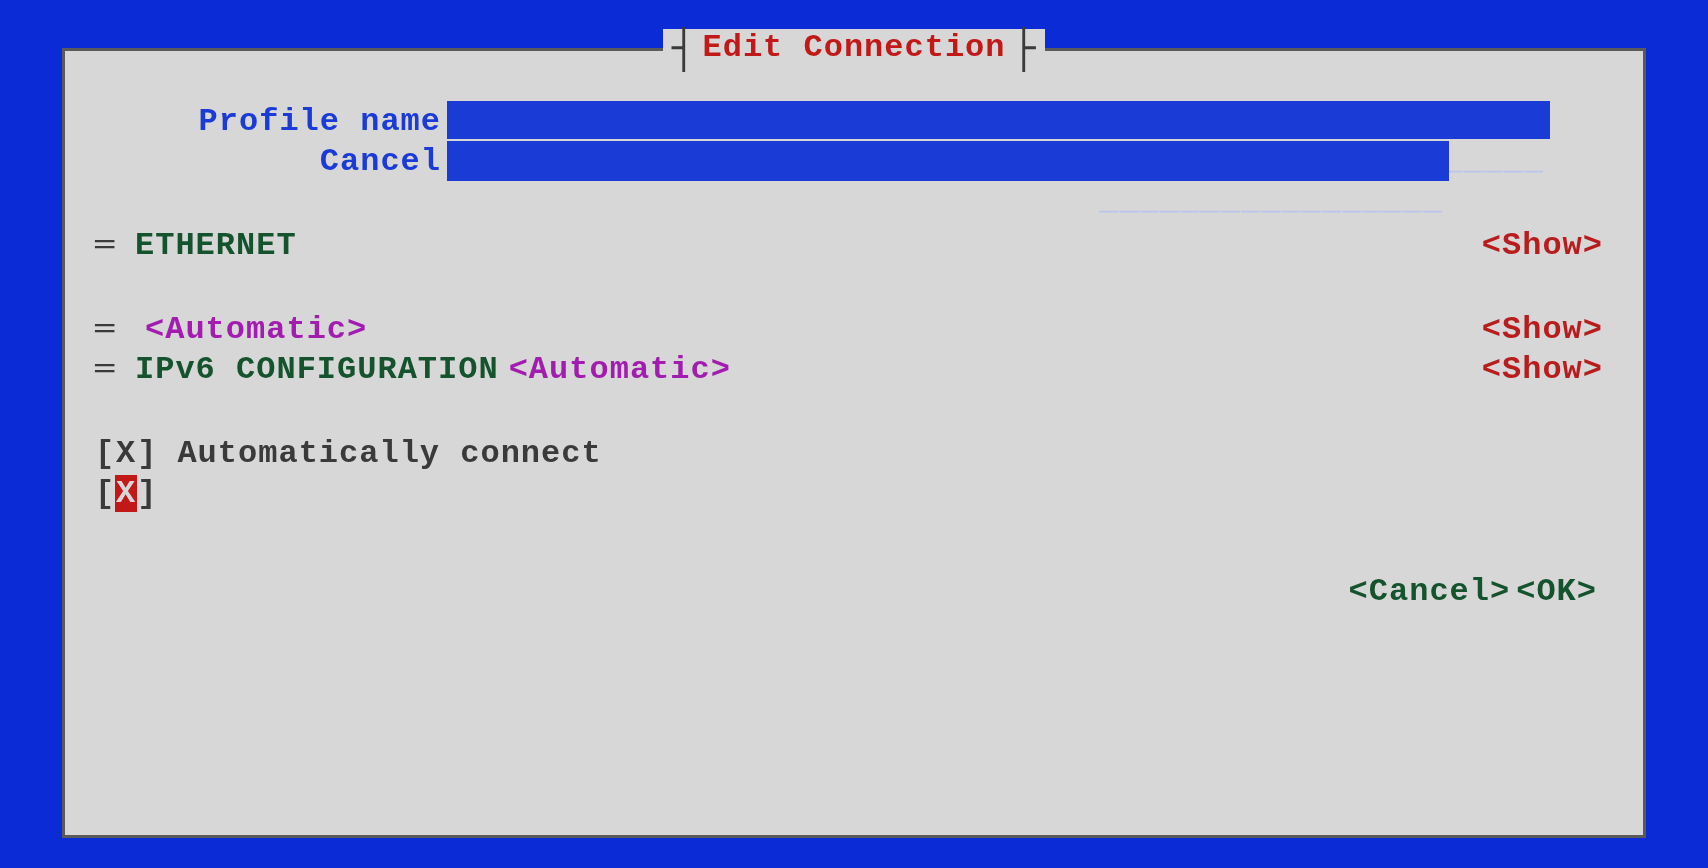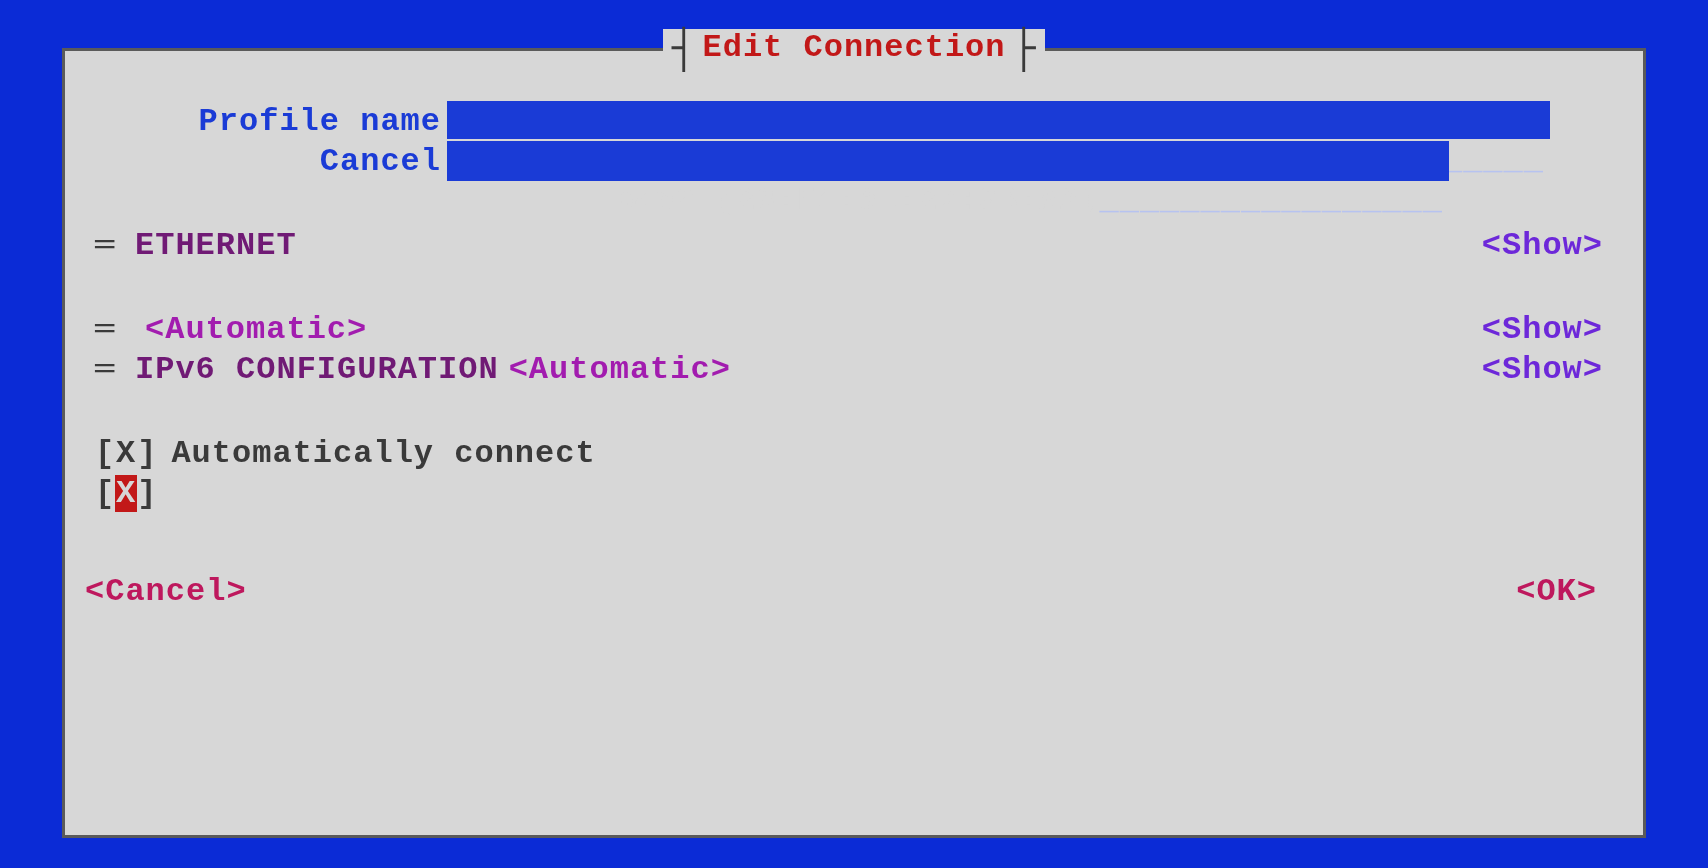--- a/index.html
+++ b/index.html
@@ -82,52 +82,53 @@
   }
   .pale-suffix { color: #b7c3f0; }
   .spacer { height: 44px; }
   .sec-row {
     display: flex;
     align-items: center;
     min-height: 40px;
     padding-left: 10px;
   }
   .sec-prefix { color: #3a3a3a; width: 40px; }
-  .sec-name { color: #701a75; }
+  .sec-name { color: #14532d; }
   .sec-mode { color: #a21caf; margin-left: 10px; }
   .sec-action {
     margin-left: auto;
     margin-right: 20px;
-    color: #6d28d9;
+    color: #b91c1c;
     cursor: pointer;
   }
   .chk-row {
     display: flex;
     align-items: center;
     min-height: 40px;
     padding-left: 10px;
     color: #3a3a3a;
     cursor: pointer;
   }
   .chk-box {
     display: inline-flex;
     align-items: center;
   }
   .chk-mark { display: inline-block; width: 22px; text-align: center; }
   .chk-mark.sel {
     background: #c21818;
     color: #d7d7d7;
   }
-  .chk-label { margin-left: 14px; }
+  .chk-label { margin-left: 20px; }
   .btn-row {
     display: flex;
-    justify-content: space-between;
+    justify-content: flex-end;
+    gap: 6px;
     padding-right: 26px;
     margin-top: 60px;
-    color: #be185d;
+    color: #14532d;
   }
   .btn { cursor: pointer; }
 </style>
 </head>
 <body>
 
 <div class="frame">
 
   <div class="title-wrap">
     <div class="title-inner">

